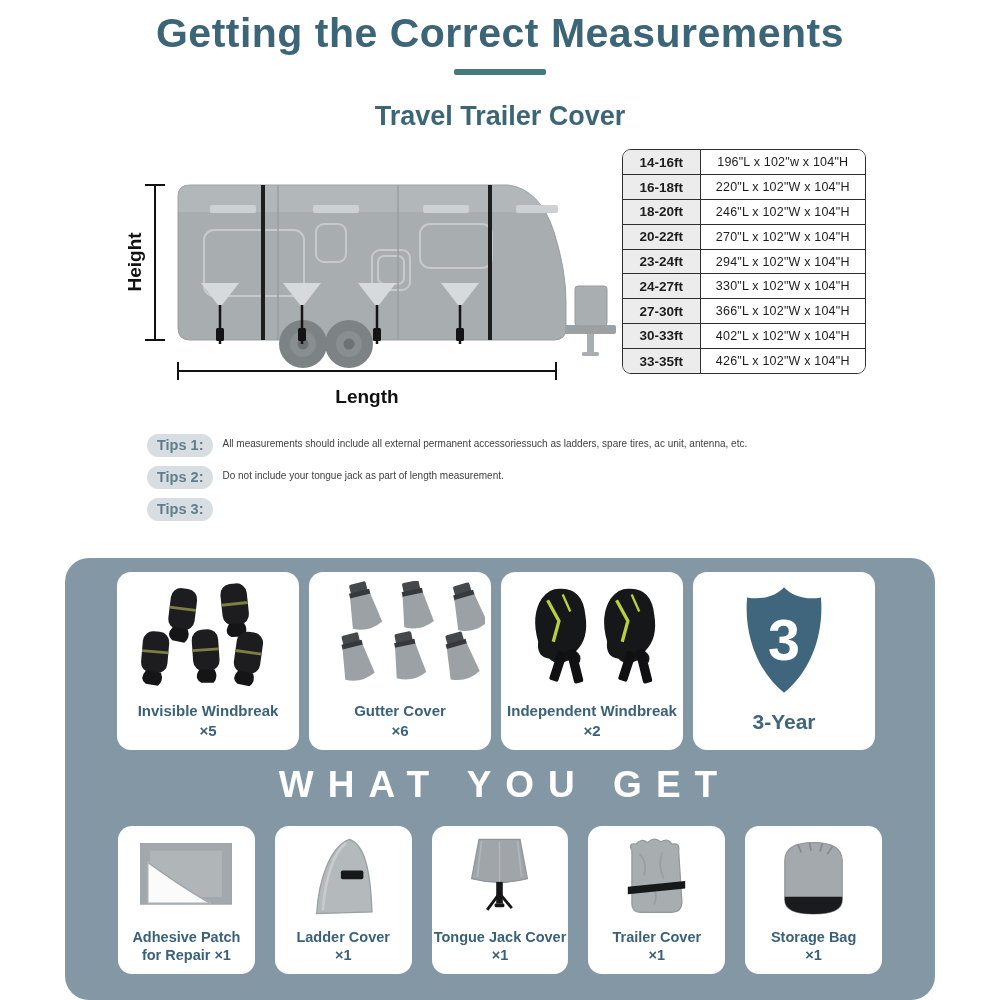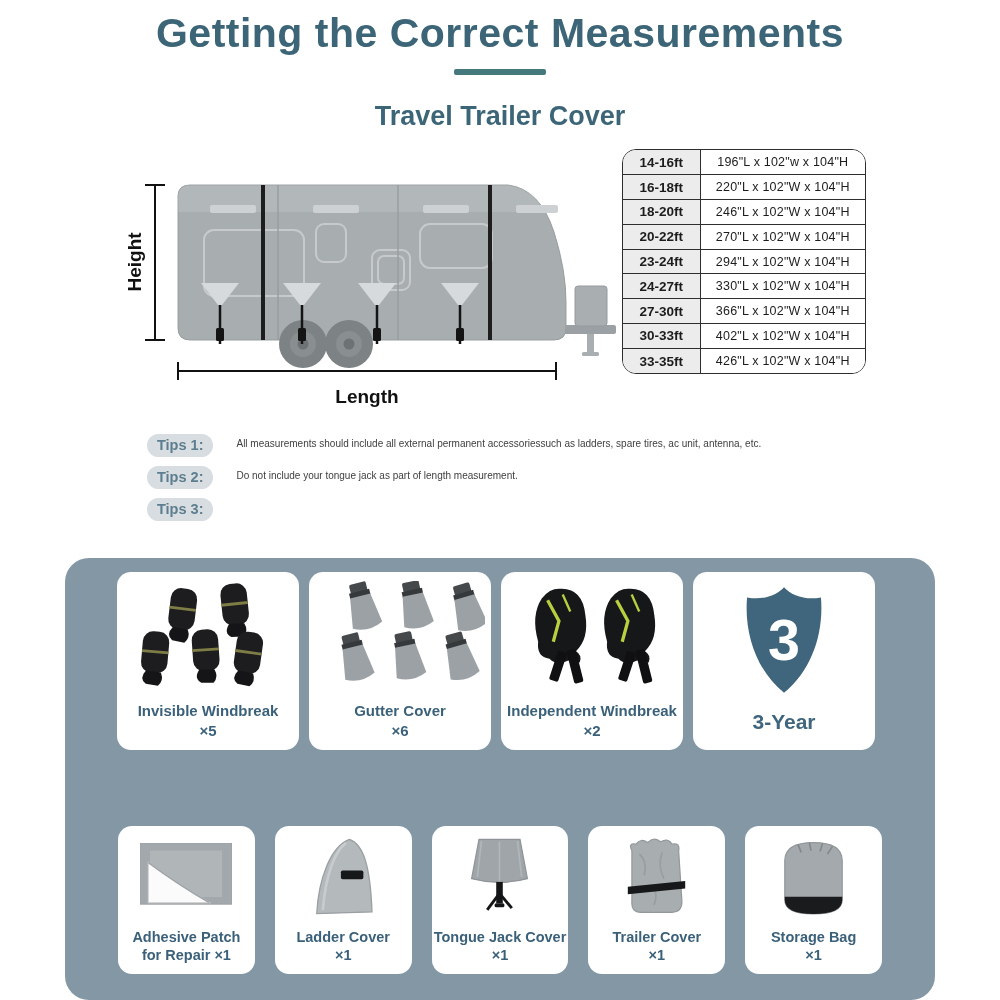--- a/index.html
+++ b/index.html
@@ -12,32 +12,32 @@
   .divider { position:absolute; top:69px; left:50%; transform:translateX(-50%);
              width:92px; height:6px; background:#45797e; border-radius:2px; }
   .subtitle { position:absolute; top:101px; left:0; width:100%; text-align:center;
               font-size:27px; font-weight:700; color:#3c6577; }
 
   
   .diagram { position:absolute; left:120px; top:178px; width:500px; height:235px; }
 
   
   .size-table-wrap { position:absolute; left:622px; top:149px; width:244px;
-                     border:1.5px solid #2e2e2e; border-radius:14px; overflow:hidden; background:#fff; }
+                     border:1.5px solid #2e2e2e; border-radius:9px; overflow:hidden; background:#fff; }
   table.size-table { width:100%; border-collapse:collapse; }
   table.size-table td { height:24.8px; text-align:center; vertical-align:middle;
                         border-top:1.5px solid #2e2e2e; color:#1c1c1c; }
   table.size-table tr:first-child td { border-top:none; }
   td.range { width:77px; background:#ececec; font-weight:700; font-size:13.5px;
              border-right:1.5px solid #2e2e2e; }
   td.dims  { background:#fff; font-size:12.5px; letter-spacing:.2px; }
 
   
   .tips { position:absolute; left:147px; top:434px; width:720px; }
-  .tip-row { display:flex; align-items:flex-start; gap:23px; margin-bottom:9px; }
+  .tip-row { display:flex; align-items:flex-start; gap:9px; margin-bottom:9px; }
   .tip-pill { flex:0 0 auto; background:#d7dde1; color:#5d7e8e; font-weight:700;
               font-size:14.5px; padding:3px 10px 4px; border-radius:12px; }
   .tip-text { font-size:10px; color:#404040; line-height:1.38; padding-top:3px; max-width:650px; }
 
   
   .panel { position:absolute; left:65px; top:558px; width:870px; height:442px;
            background:#8397a5; border-radius:24px; }
   .cards-top { position:absolute; left:52px; top:14px; display:flex; gap:10px; }
   .card { background:#fff; border-radius:14px; display:flex; flex-direction:column;
           align-items:center; justify-content:flex-end; overflow:hidden; }
@@ -308,20 +308,21 @@
         <div class="icon-wrap">
           <svg width="104" height="118" viewBox="0 0 100 115">
             <path d="M50,5 C57,13 71,18 86,15 C89,50 77,86 50,108 C23,86 11,50 14,15 C29,18 43,13 50,5 Z" fill="#40667d"></path>
             <text x="50" y="76" text-anchor="middle" font-size="56" font-weight="bold" fill="#ffffff">3</text>
           </svg>
         </div>
         <div class="warranty-label">3-Year</div>
       </div>
     </div>
 
+    <div class="big-heading">WHAT YOU GET</div>
 
     <div class="cards-bottom">
 
       <div class="card card-bottom">
         <div class="icon-wrap">
           <svg width="130" height="80" viewBox="0 0 150 100">
             <rect x="18" y="8" width="114" height="76" fill="#a3a8ac" stroke="#969ba0"></rect>
             <rect x="30" y="17" width="90" height="58" fill="#b0b5b8"></rect>
             <path d="M28,82 L104,82 Q66,60 28,32 Z" fill="#fbfbfb" stroke="#d4d4d4" stroke-width="1.5"></path>
             <path d="M28,32 Q66,60 104,82" fill="none" stroke="#9fa4a8" stroke-width="2"></path>

